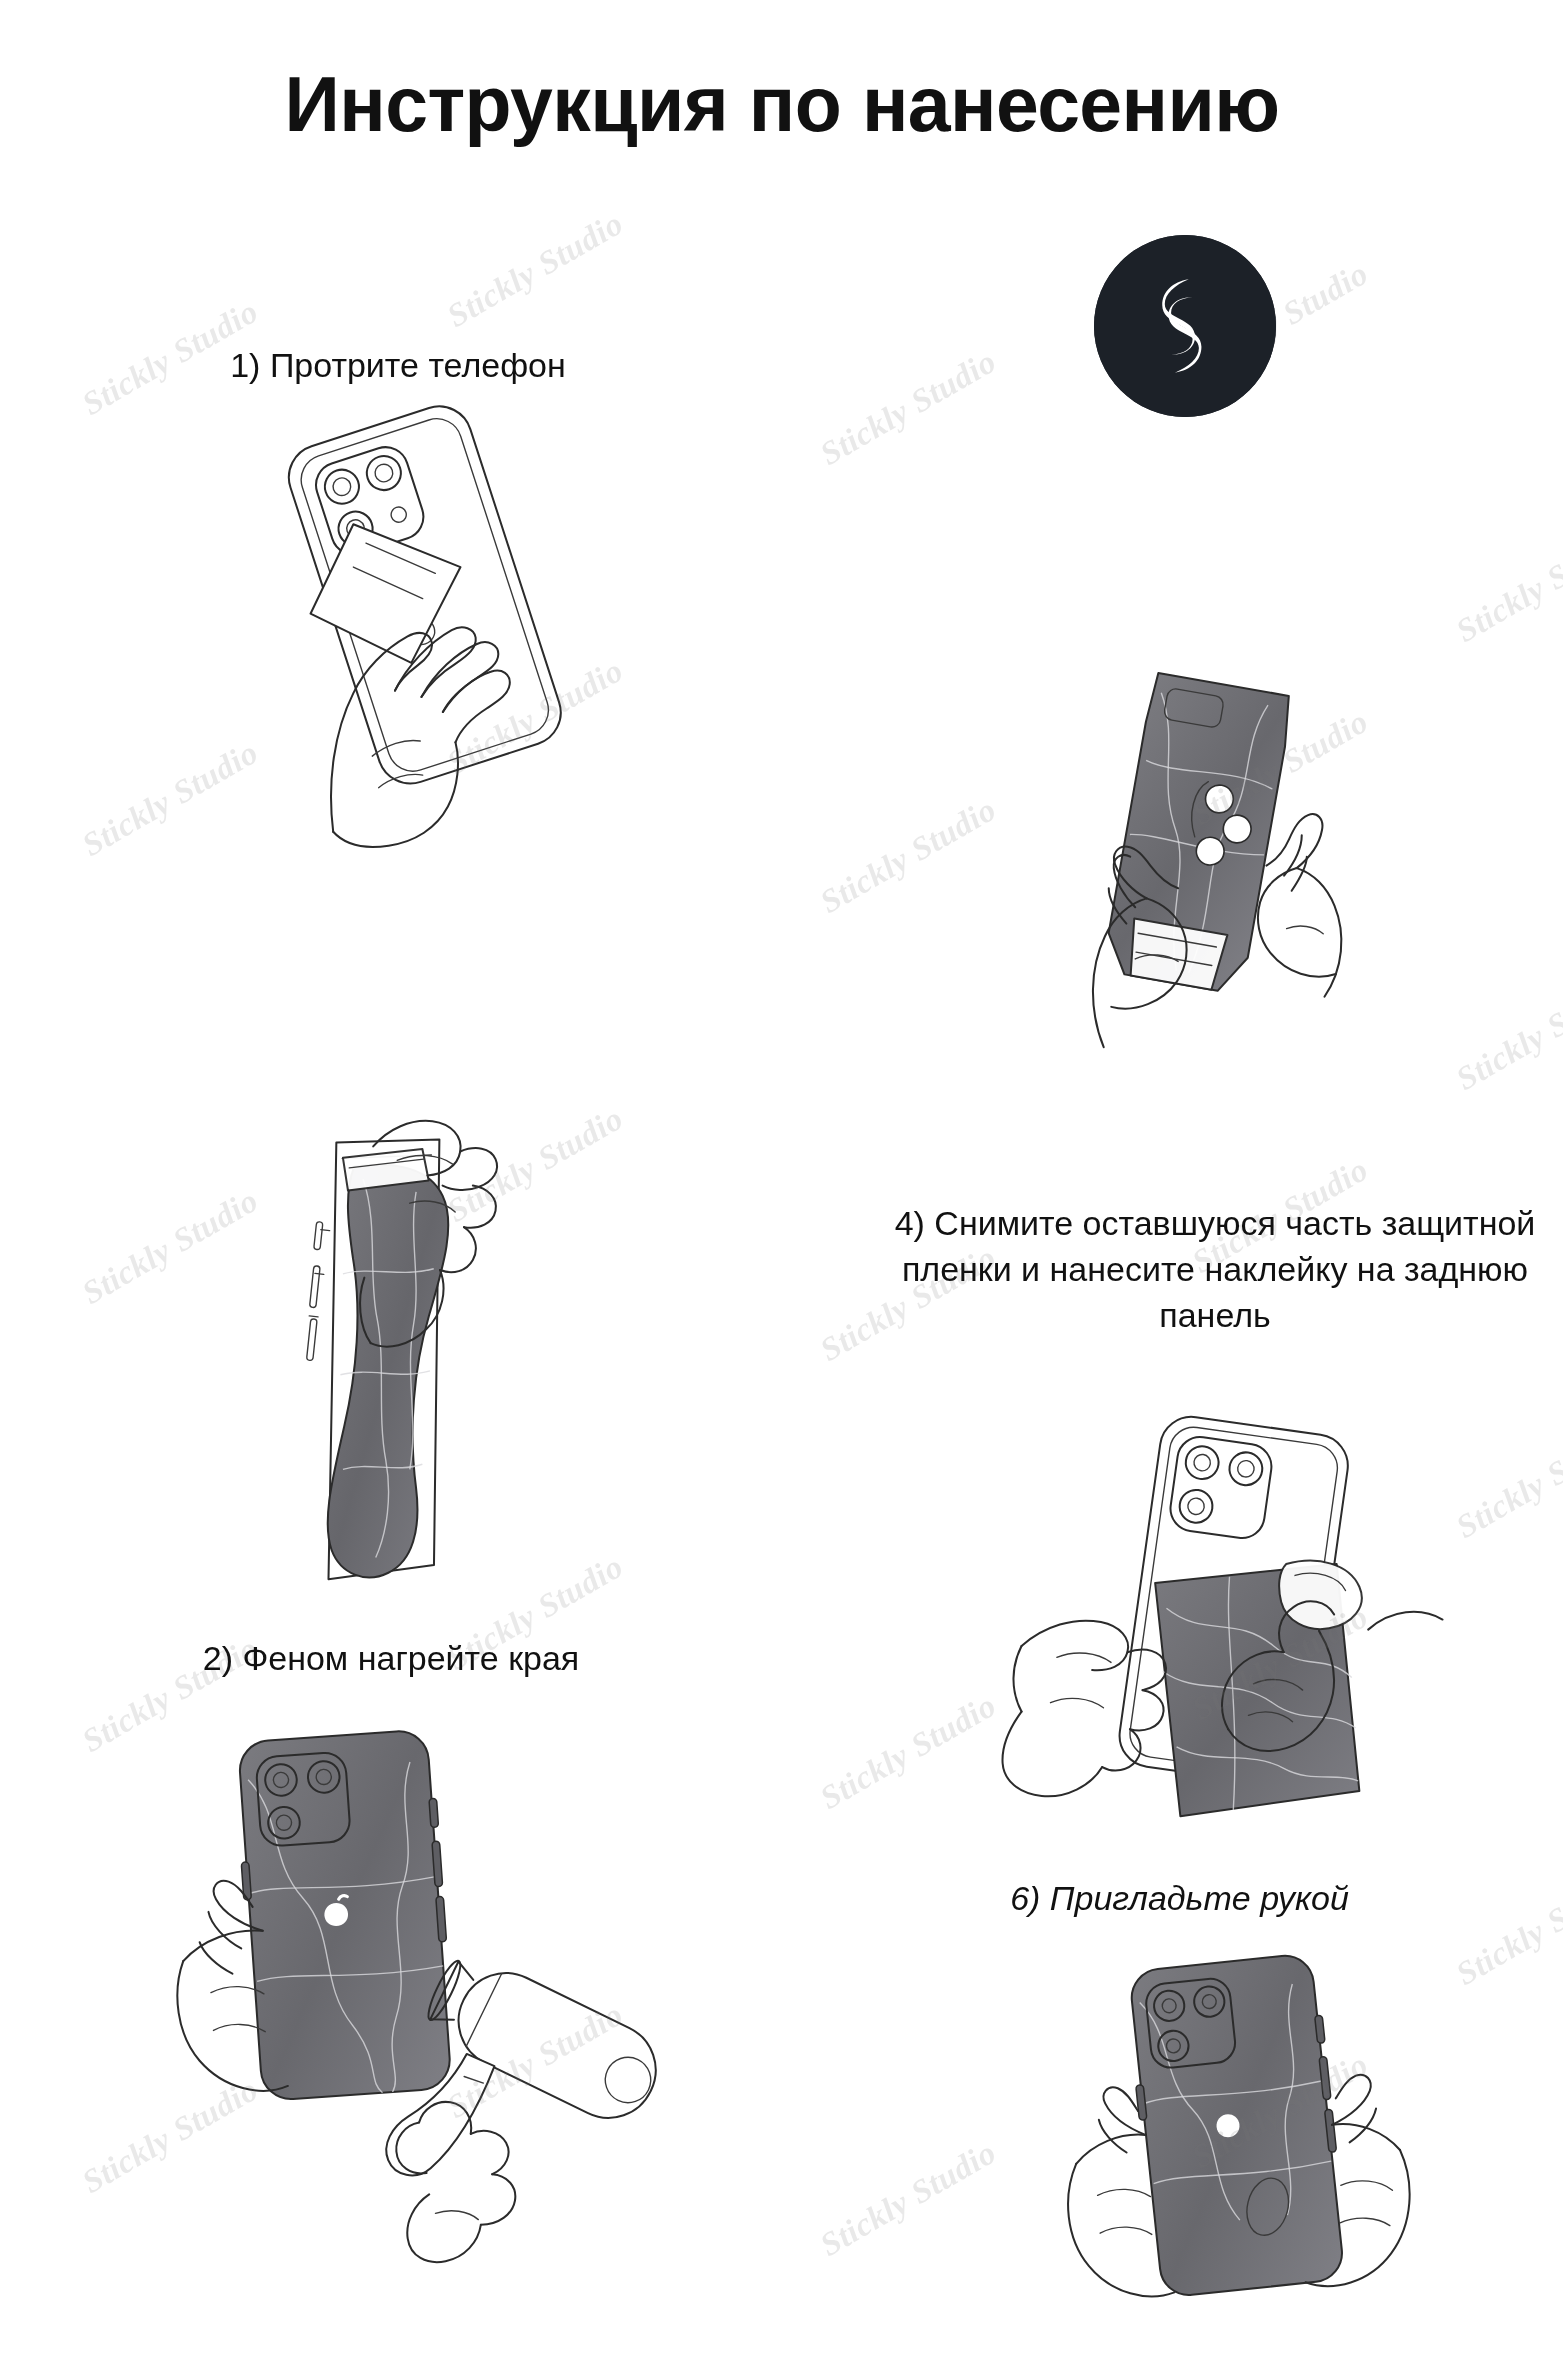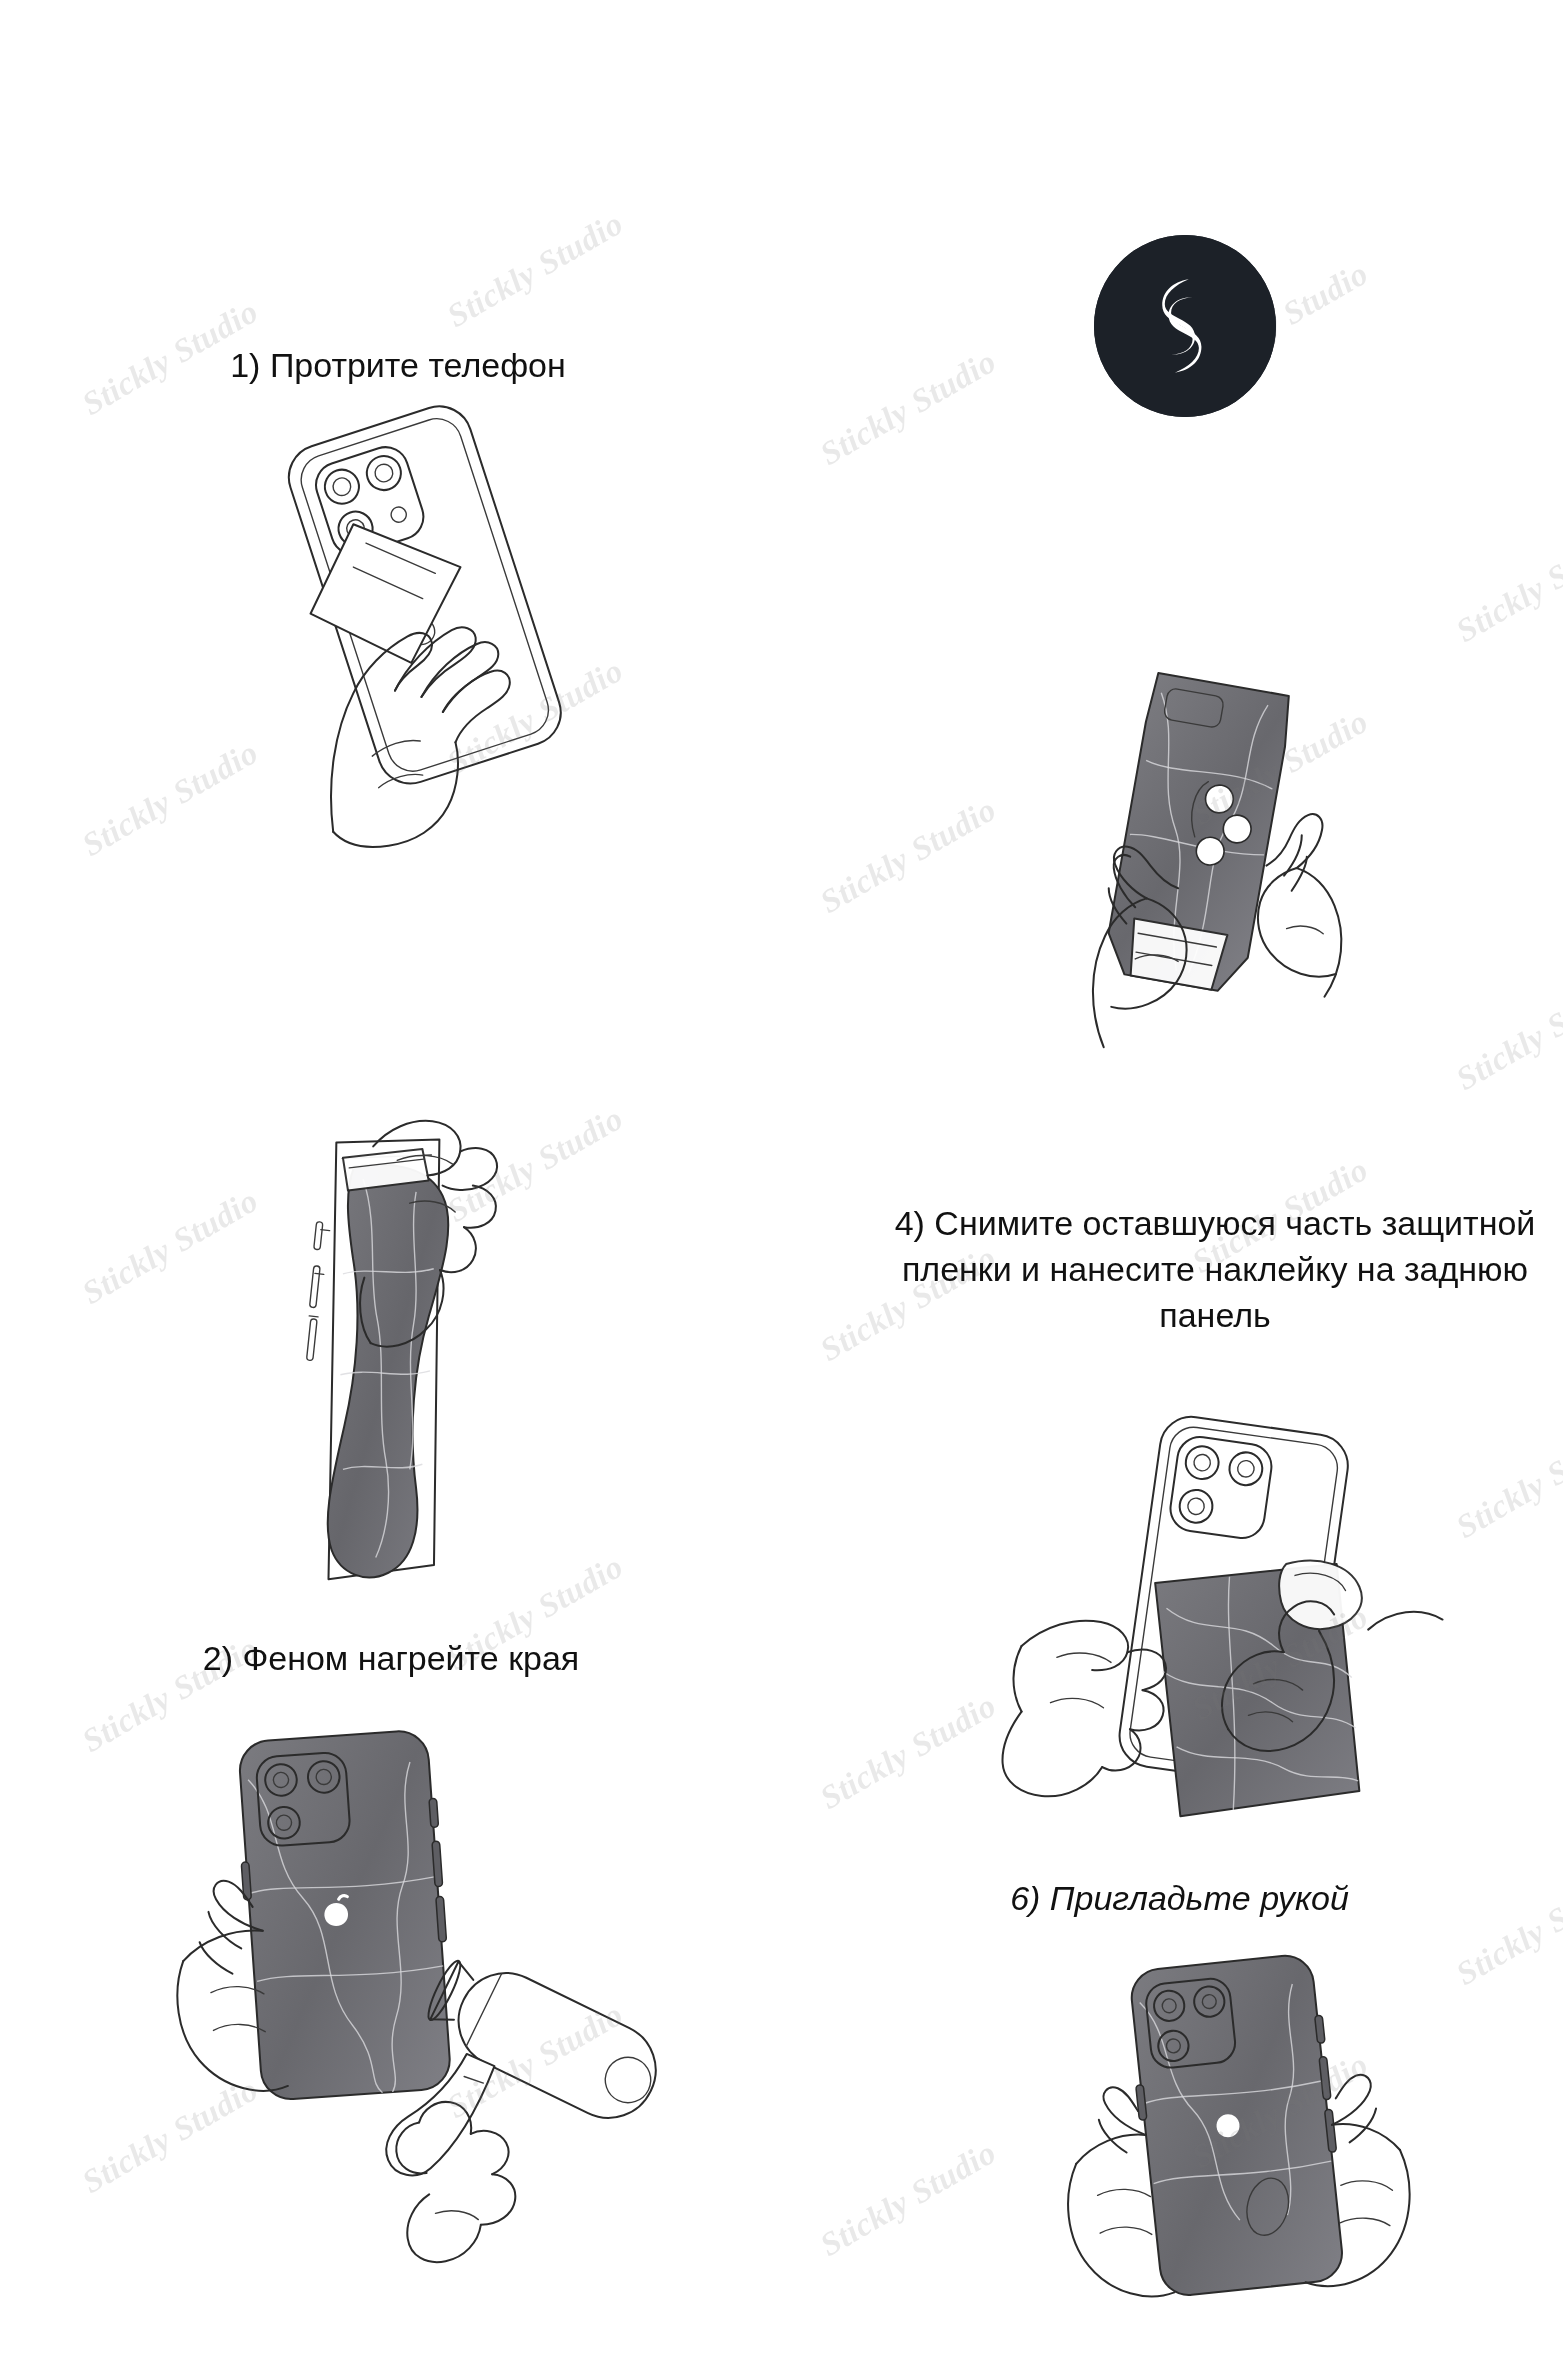--- a/index.html
+++ b/index.html
@@ -129,20 +129,21 @@
     <div class="wm" style="left:1186px; top:1249px; transform:rotate(-30deg); font-size:33px;">Stickly Studio</div>
     <div class="wm" style="left:1186px; top:1696px; transform:rotate(-30deg); font-size:33px;">Stickly Studio</div>
     <div class="wm" style="left:1186px; top:2144px; transform:rotate(-30deg); font-size:33px;">Stickly Studio</div>
 
     <div class="wm" style="left:1450px; top:618px;  transform:rotate(-30deg); font-size:33px;">Stickly Studio</div>
     <div class="wm" style="left:1450px; top:1066px; transform:rotate(-30deg); font-size:33px;">Stickly Studio</div>
     <div class="wm" style="left:1450px; top:1514px; transform:rotate(-30deg); font-size:33px;">Stickly Studio</div>
     <div class="wm" style="left:1450px; top:1961px; transform:rotate(-30deg); font-size:33px;">Stickly Studio</div>
   </div>
 
+  <div class="title">Инструкция по нанесению</div>
 
   <div class="logo">
     <svg viewBox="0 0 288 288" xmlns="http://www.w3.org/2000/svg">
       <circle cx="144" cy="144" r="144" fill="#1c2128"></circle>
       <path d="M150 70c-26 4-42 20-42 41 0 30 48 30 48 54 0 14-14 24-34 24 20 2 38-10 38-28 0-30-48-28-48-52 0-16 16-30 38-39z" fill="#ffffff"></path>
       <path d="M128 218c26-4 42-20 42-41 0-30-48-30-48-54 0-14 14-24 34-24-20-2-38 10-38 28 0 30 48 28 48 52 0 16-16 30-38 39z" fill="#ffffff"></path>
     </svg>
   </div>
 
   <div class="step-text s1">1) Протрите телефон</div>

